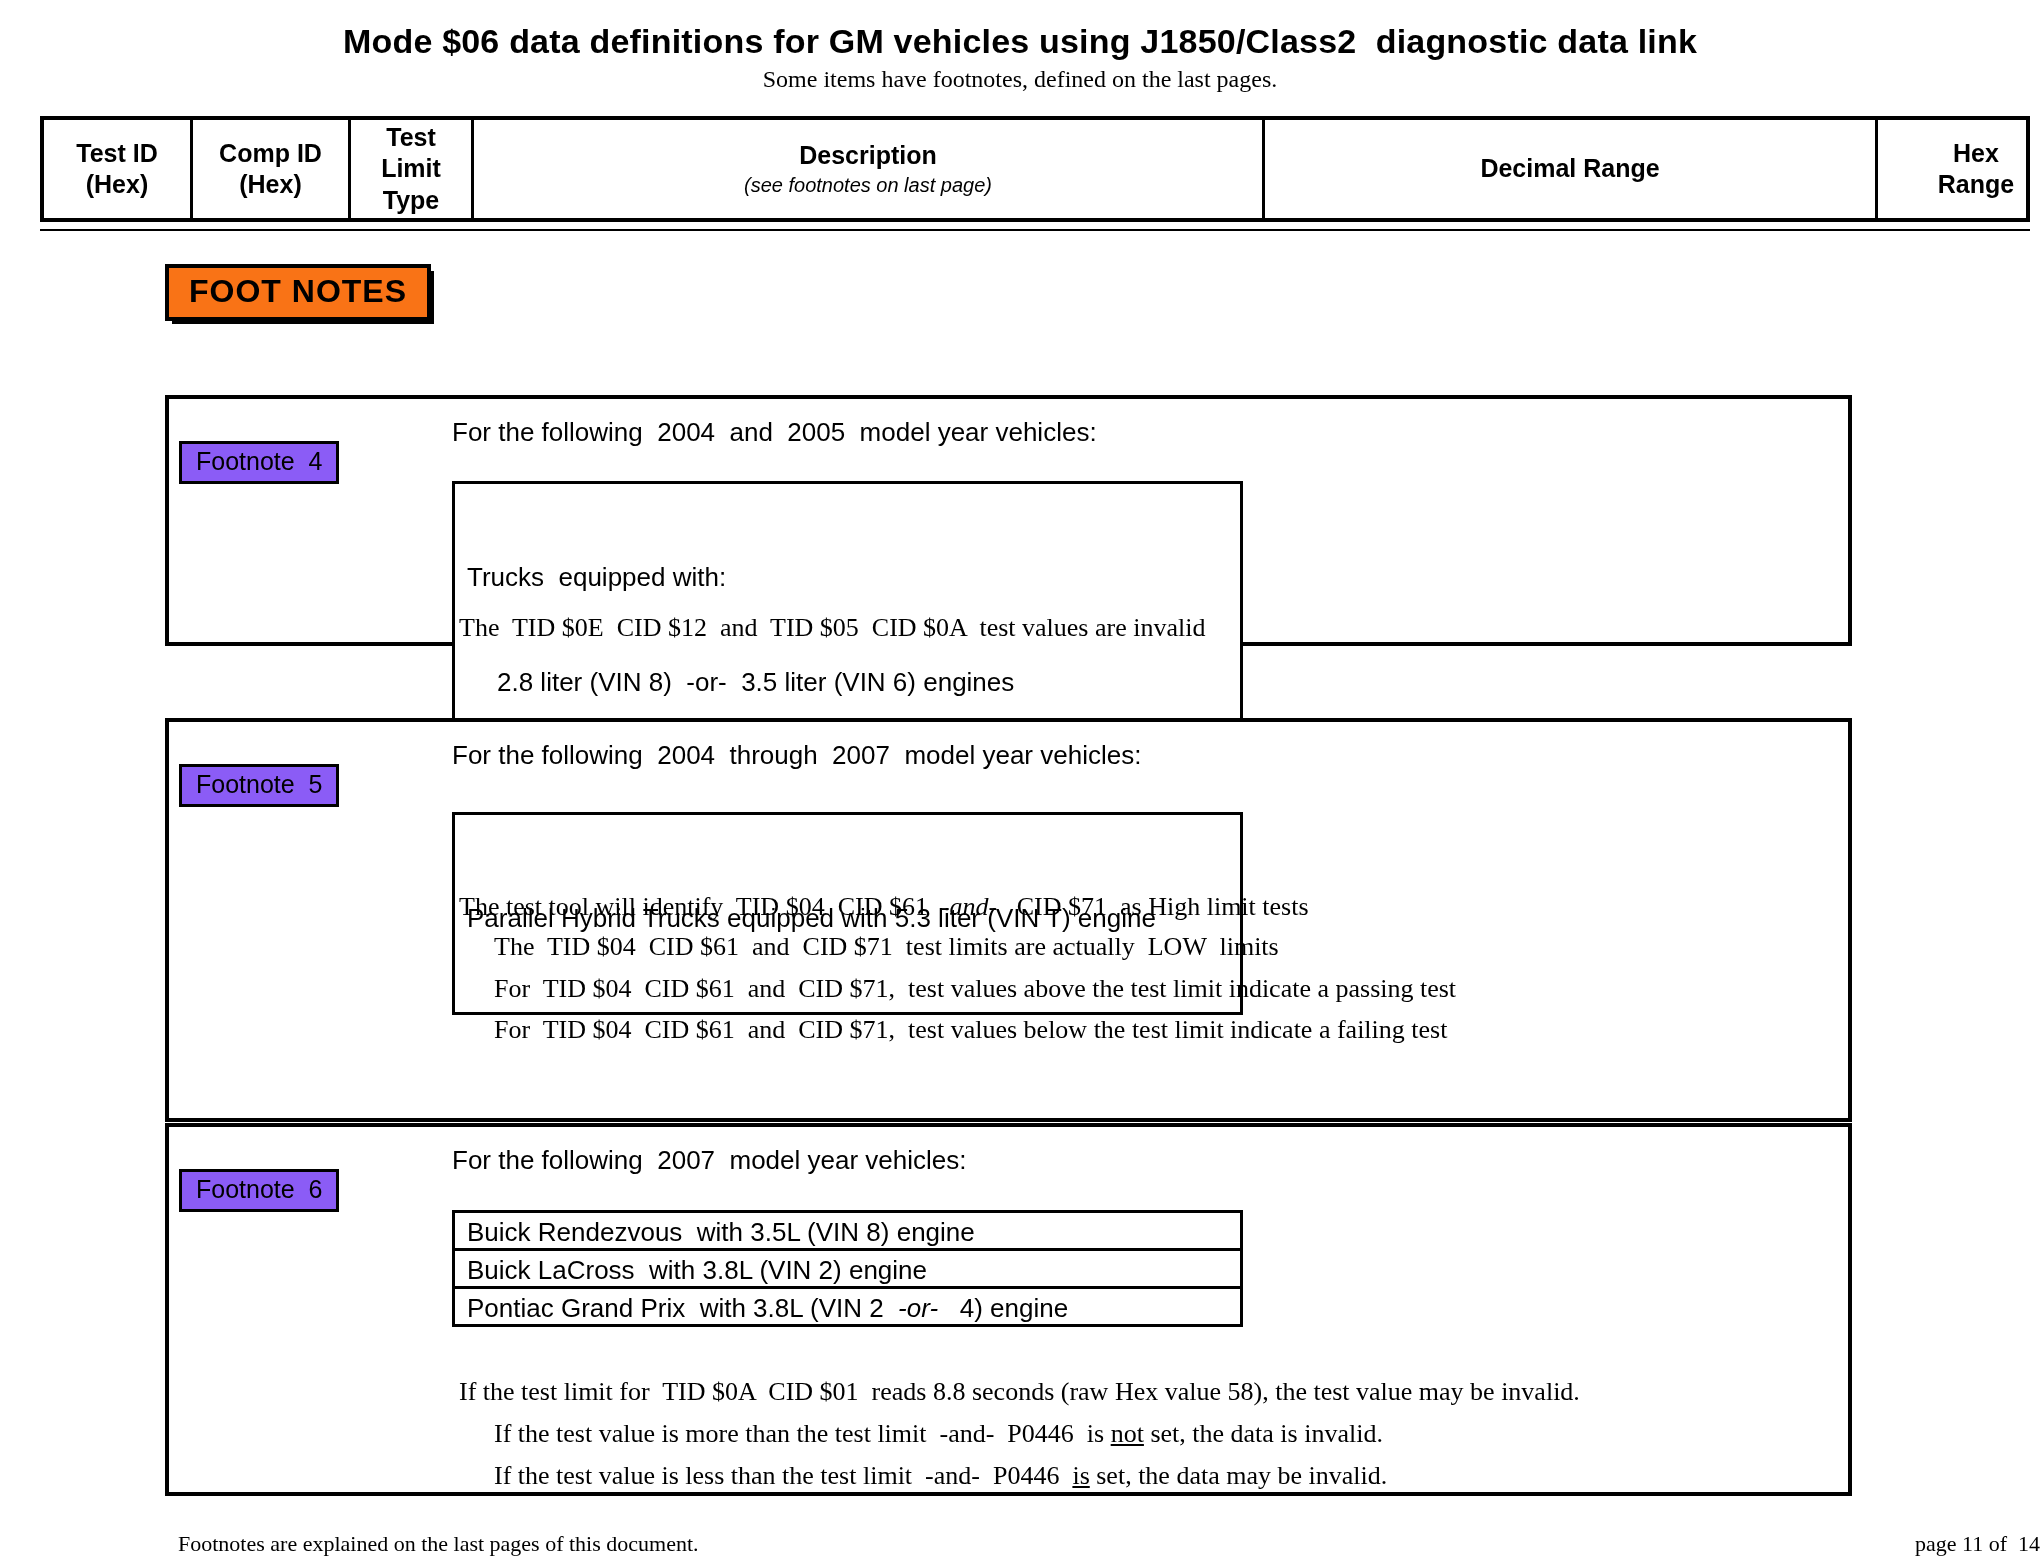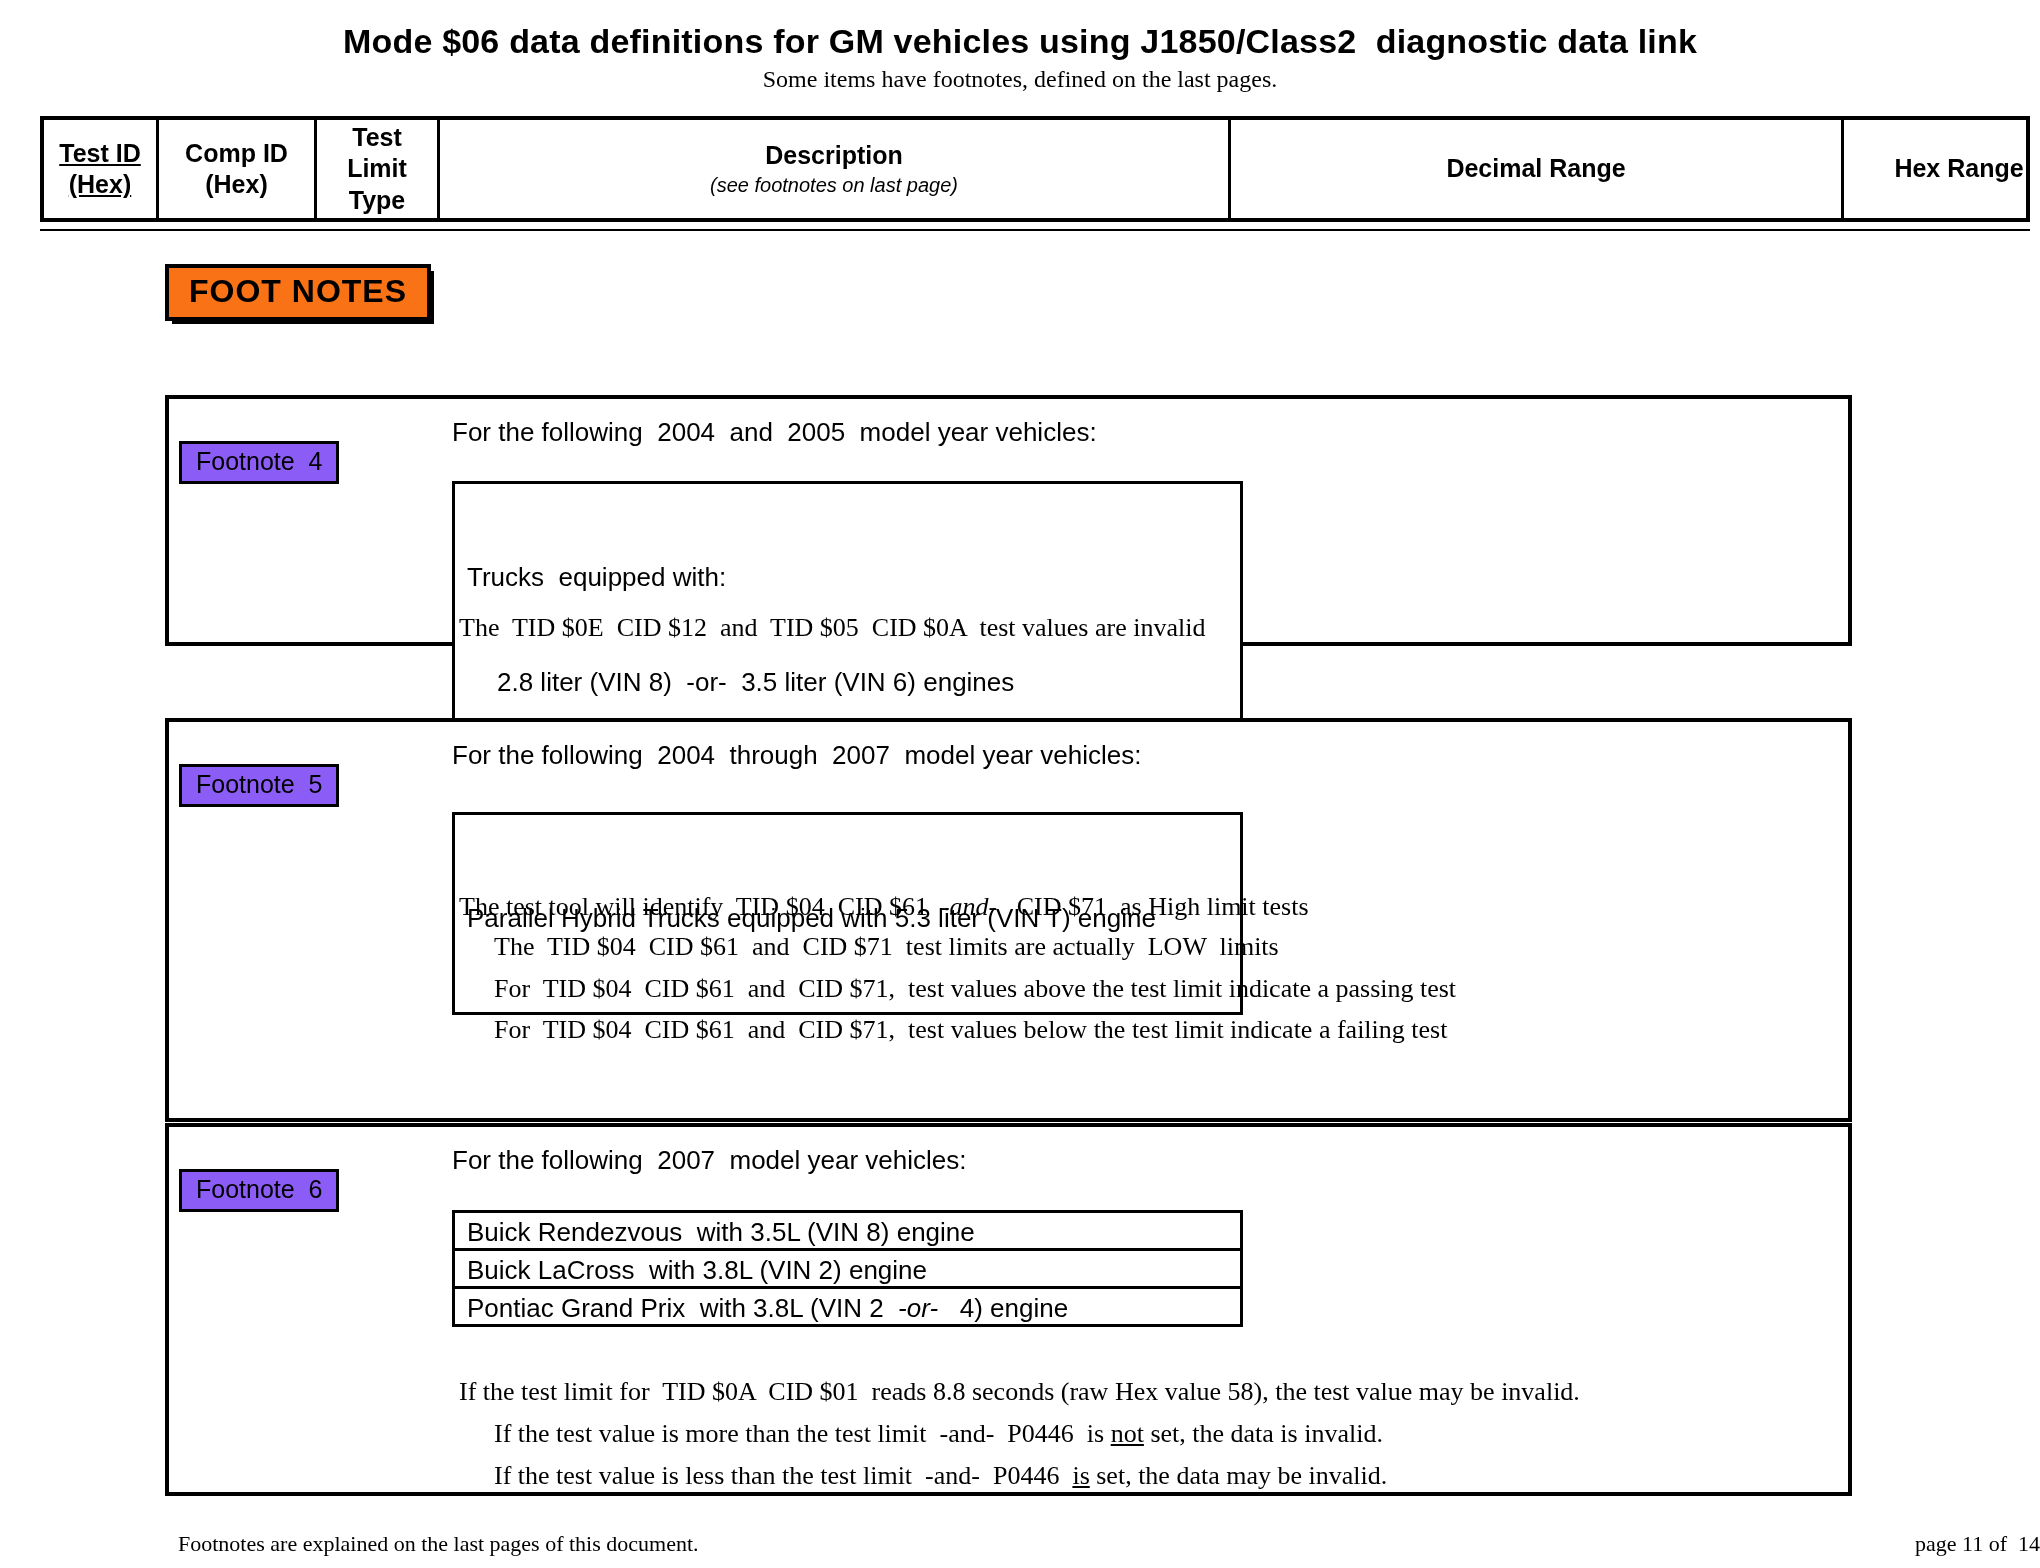--- a/index.html
+++ b/index.html
@@ -22,21 +22,21 @@
   .htable {
     position:absolute; left:40px; top:116px; width:1990px; height:106px;
     border:4px solid #000; display:flex; background:#fff;
   }
   .hcell {
     border-right:3px solid #000; display:flex; flex-direction:column;
     align-items:center; justify-content:center; text-align:center;
     font-weight:bold; font-size:25px; line-height:1.25; white-space:pre-line;
   }
   .hcell:last-child { border-right:none; }
-  .c1{width:115px;text-decoration:underline;} .c2{width:158px;} .c3{width:123px;}
+  .c1{width:149px;} .c2{width:158px;} .c3{width:123px;}
   .c4{width:791px;} .c5{width:613px;} .c6{flex:1;margin-left:48px;}
   .desc-note { font-weight:normal; font-style:italic; font-size:20px; margin-top:2px; }
   .table-underline {
     position:absolute; left:40px; top:229px; width:1990px; height:2px; background:#000;
   }
 
   
   .section-box {
     position:absolute; left:165px; top:264px;
     border:4px solid #000; padding:5px 20px 7px 20px;

